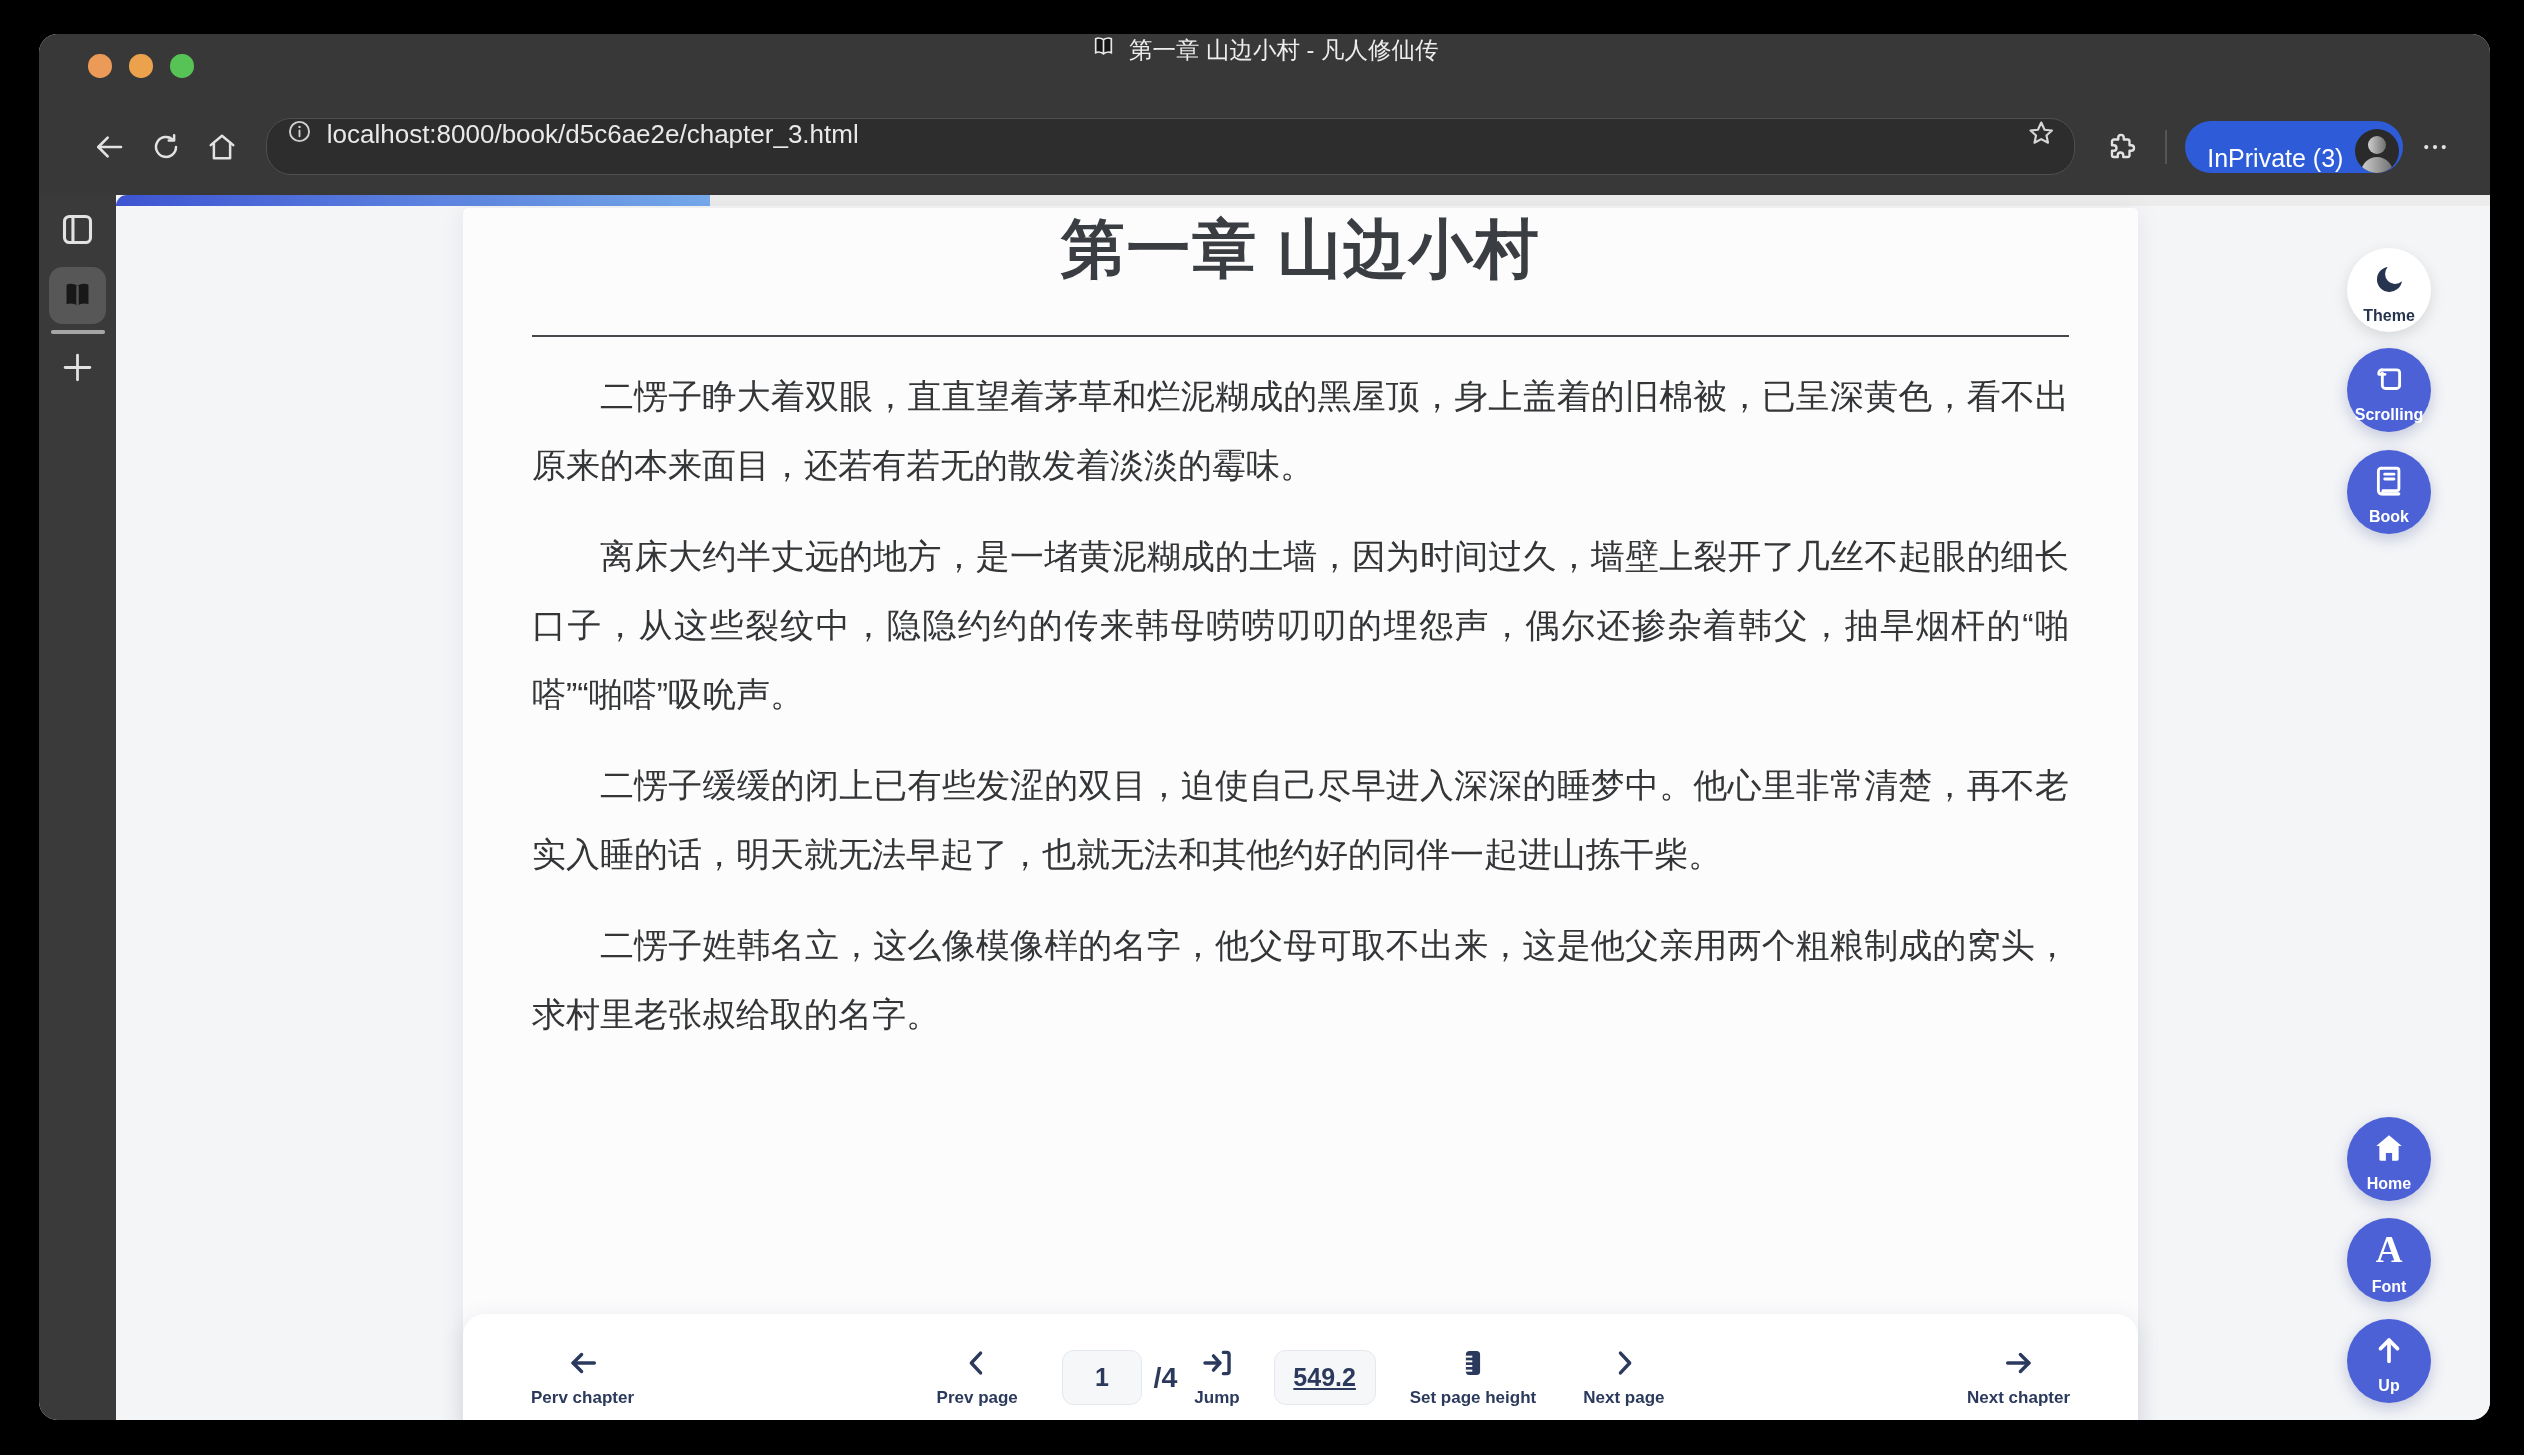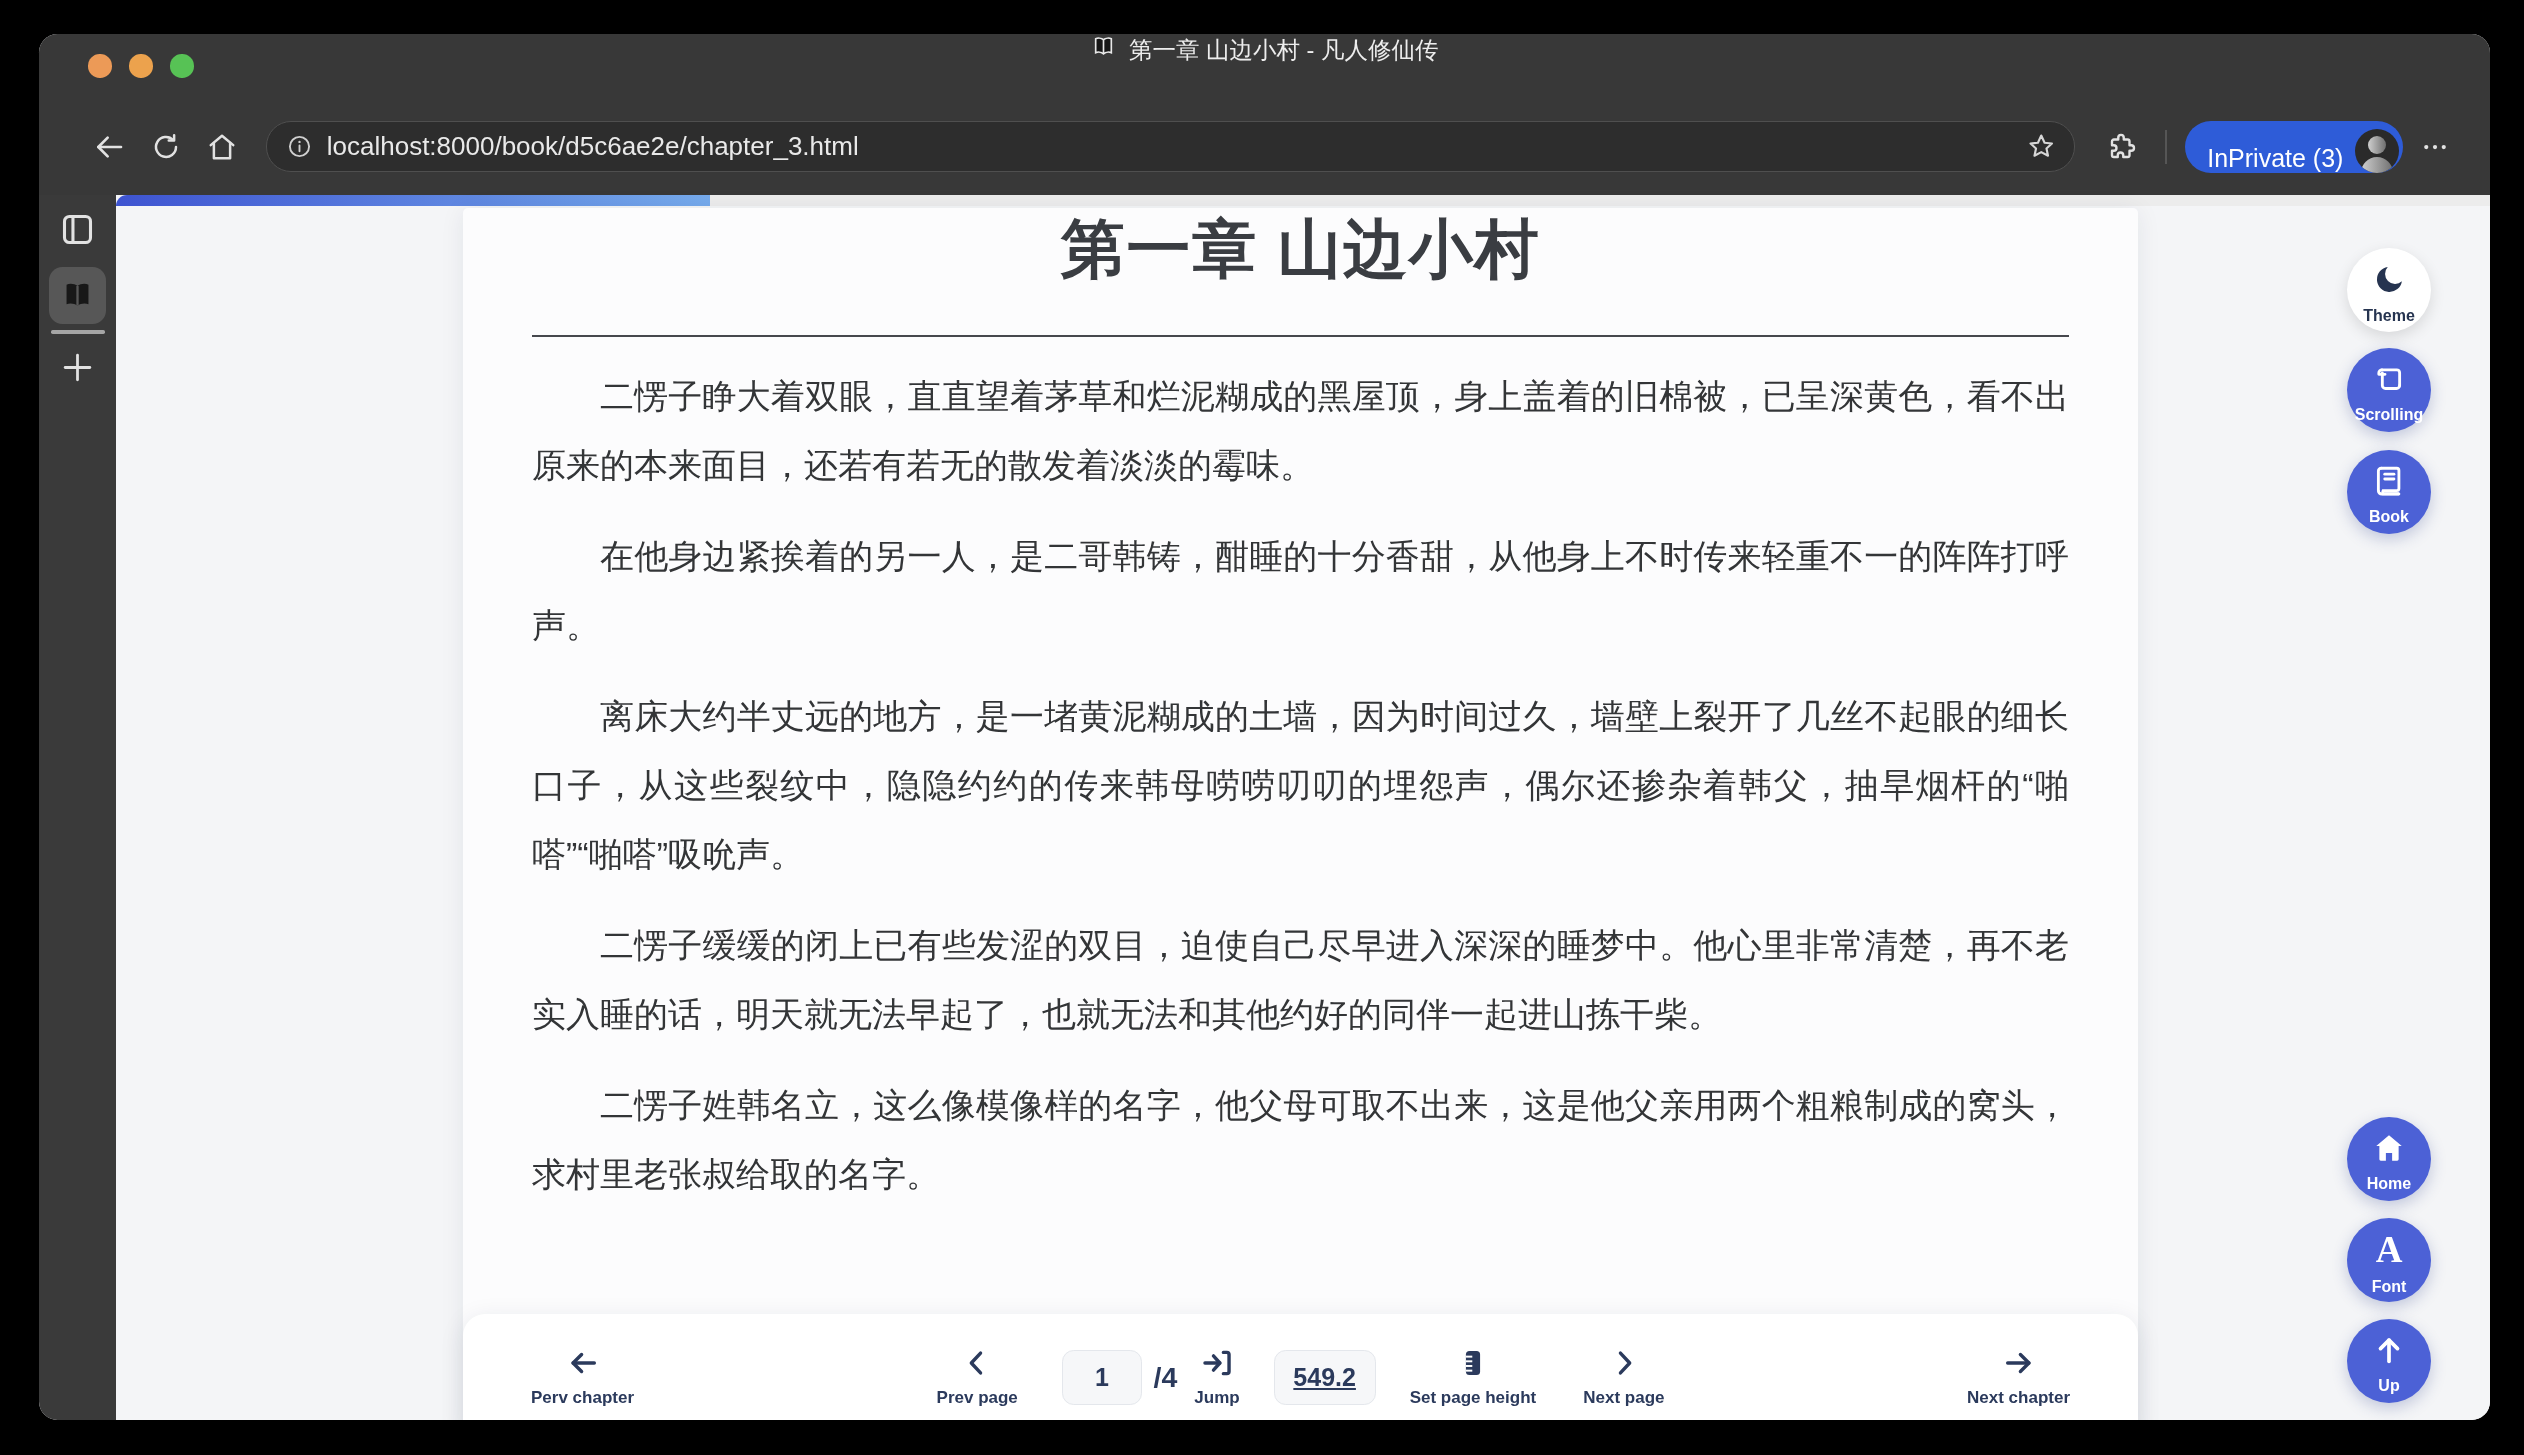--- a/index.html
+++ b/index.html
@@ -15,22 +15,22 @@
   .titlebar{height:64px;background:var(--chrome);position:relative;flex:0 0 auto;}
   .lights{position:absolute;left:49px;top:20px;display:flex;gap:17.6px;}
   .light{width:23.5px;height:23.5px;border-radius:50%;border:none;cursor:pointer;}
   .tabtitle{position:absolute;left:0;right:0;top:0;height:64px;display:flex;
     justify-content:center;gap:13.4px;color:#ededed;font-size:23.5px;font-weight:500;}
   
   .navbar{height:97px;background:var(--chrome);display:flex;align-items:center;flex:0 0 auto;
     padding:0 30px 0 45px;gap:6.7px;}
   .navbtn{background:none;border:none;width:50px;height:50px;display:flex;align-items:center;
     justify-content:center;cursor:pointer;flex:0 0 auto;}
-  .urlbar{flex:1;height:51px;margin:0 15px 0 11.7px;background:var(--pill);border:0.8px solid #4f4f4f;
-    border-radius:25px;display:flex;align-items:center;padding:0 18.4px 0 20px;gap:15px;min-width:0;}
+  .urlbar{flex:1;height:57px;margin:0 15px 0 11.7px;background:var(--pill);border:0.8px solid #4f4f4f;
+    border-radius:25px;display:flex;padding:0 18.4px 0 20px;gap:15px;min-width:0;}
   .urltext{color:#e9e9e9;font-size:26px;flex:1;white-space:nowrap;overflow:hidden;}
   .divider{width:1.7px;height:34px;background:#565656;margin:0 11.7px;flex:0 0 auto;}
   .inprivate{height:52px;border-radius:26px;background:var(--inprivate);border:none;cursor:pointer;
     display:flex;align-items:flex-end;gap:11.7px;padding:0 4.2px 0 22px;flex:0 0 auto;}
   .inprivate span{color:#fff;font-size:25px;}
   .avatar{width:44px;height:44px;border-radius:50%;background:#2a2a2a;position:relative;overflow:hidden;}
   .avatar .head{position:absolute;left:12.6px;top:7.5px;width:18.4px;height:18.4px;border-radius:50%;
     background:linear-gradient(90deg,#cfcfcf,#6f6f6f);}
   .avatar .torso{position:absolute;left:5.9px;top:28px;width:32px;height:22px;border-radius:16px 16px 0 0;
     background:linear-gradient(90deg,#cfcfcf,#6f6f6f);}
@@ -175,21 +175,20 @@
     <div class="page">
       <div class="progress">
         <div class="fill" style="width: 25%;"></div>
       </div>
 
       <div class="card">
         <h1>第一章 山边小村</h1>
         <hr>
         <div class="paras">
             <p>二愣子睁大着双眼，直直望着茅草和烂泥糊成的黑屋顶，身上盖着的旧棉被，已呈深黄色，看不出原来的本来面目，还若有若无的散发着淡淡的霉味。</p>
-            <p>在他身边紧挨着的另一人，是二哥韩铸，酣睡的十分香甜，从他身上不时传来轻重不一的阵阵打呼声。</p>
             <p>离床大约半丈远的地方，是一堵黄泥糊成的土墙，因为时间过久，墙壁上裂开了几丝不起眼的细长口子，从这些裂纹中，隐隐约约的传来韩母唠唠叨叨的埋怨声，偶尔还掺杂着韩父，抽旱烟杆的“啪嗒”“啪嗒”吸吮声。</p>
             <p>二愣子缓缓的闭上已有些发涩的双目，迫使自己尽早进入深深的睡梦中。他心里非常清楚，再不老实入睡的话，明天就无法早起了，也就无法和其他约好的同伴一起进山拣干柴。</p>
             <p>二愣子姓韩名立，这么像模像样的名字，他父母可取不出来，这是他父亲用两个粗粮制成的窝头，求村里老张叔给取的名字。</p>
           </div>
       </div>
 
       <div class="toolbar">
         <button class="tb-item">
           <svg class="navy" width="34" height="34" viewBox="0 0 24 24" fill="none" stroke-width="2.4" stroke-linecap="round" stroke-linejoin="round">
             <line x1="20" y1="12" x2="5" y2="12"></line>

